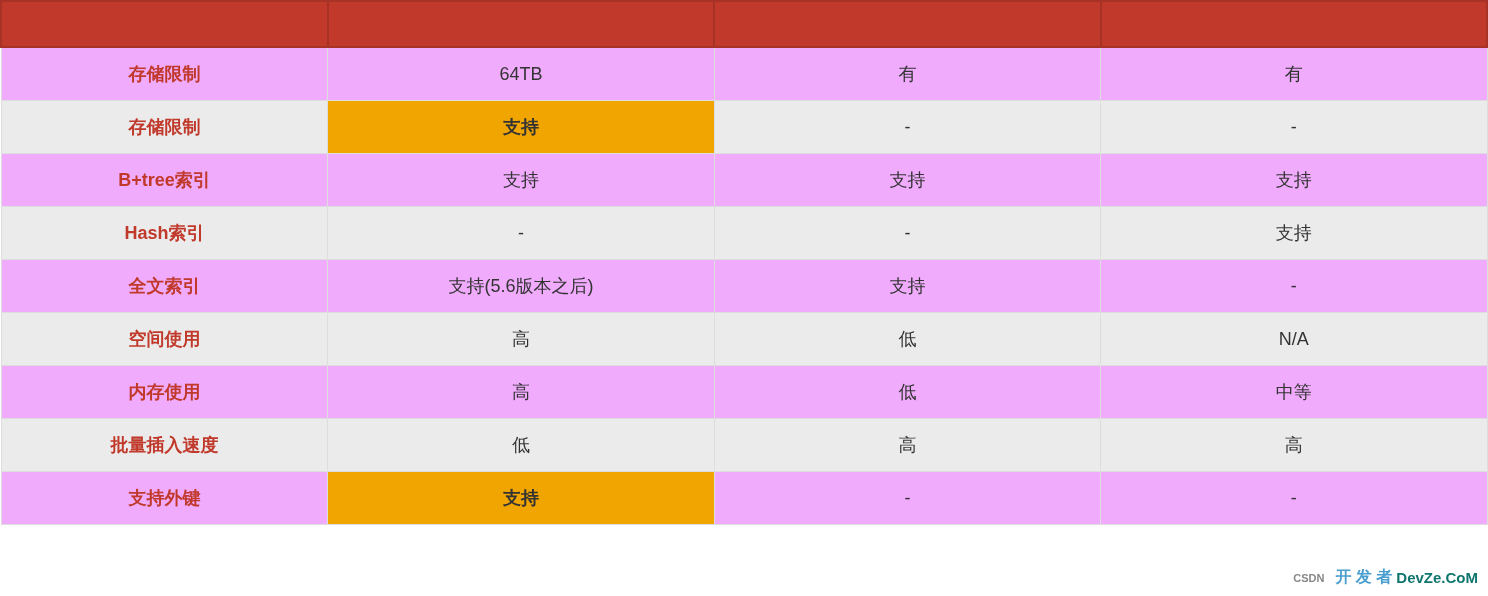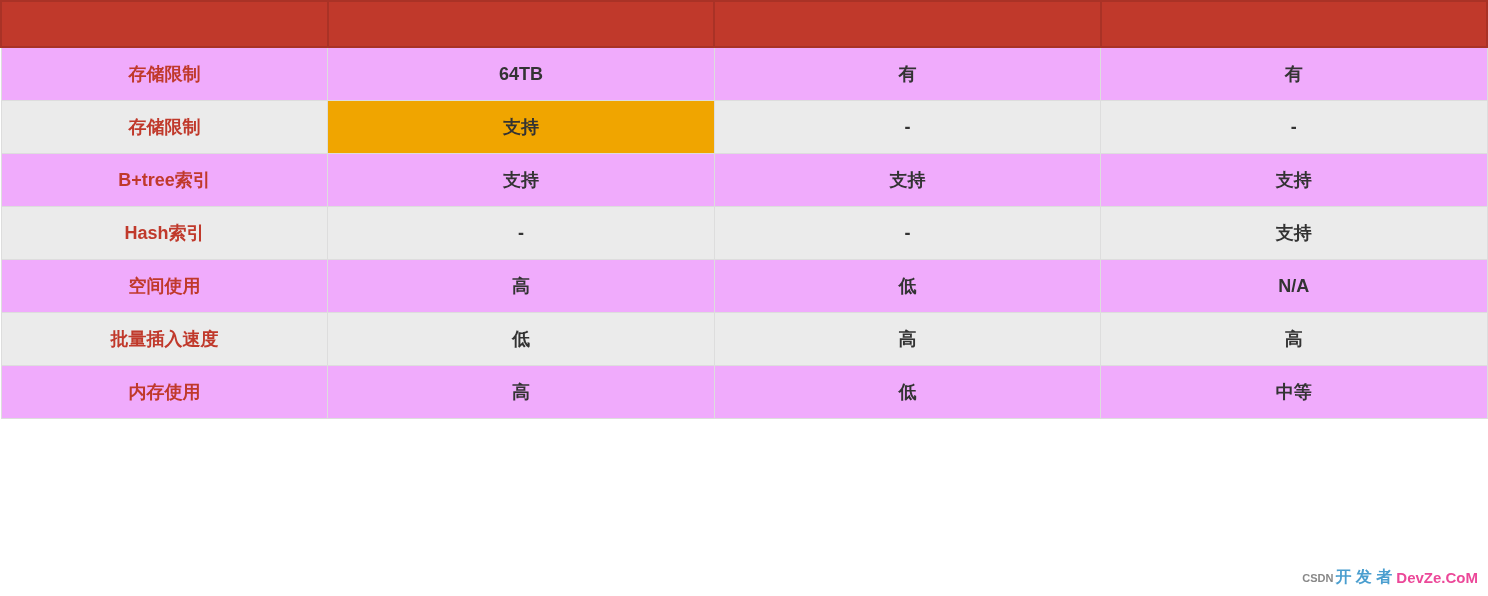--- a/index.html
+++ b/index.html
@@ -53,21 +53,20 @@
     tbody tr:nth-child(even) {
       background-color: #ebebeb;
     }
 
     tbody tr td {
       text-align: center;
       padding: 14px 10px;
       font-size: 18px;
       color: #333;
       border: 1px solid #ddd;
-      font-weight: bold;
     }
 
     tbody tr td:first-child {
       color: #c0392b;
       font-weight: bold;
       font-size: 18px;
     }
 
     td.gold {
       background-color: #f0a500;
@@ -86,29 +85,29 @@
       font-weight: bold;
     }
 
     .watermark-cn {
       color: #4a9ecf;
       font-size: 16px;
       margin-right: 4px;
     }
 
     .watermark-en {
-      color: #ec4899;
+      color: #0f766e;
       font-size: 15px;
       font-weight: bold;
     }
 
     .csdn-label {
       color: #888;
       font-size: 11px;
-      margin-right: 2px;
+      margin-right: 11px;
     }
   </style>
 </head>
 <body>
 
 <div class="table-container">
   <table>
     <thead>
       <tr>
         <th></th>
@@ -136,36 +135,48 @@
           <td>支持</td>
           <td>支持</td>
         </tr>
         <tr>
           <td>Hash索引</td>
           <td>-</td>
           <td>-</td>
           <td>支持</td>
         </tr>
         <tr>
+          <td>全文索引</td>
+          <td>支持(5.6版本之后)</td>
+          <td>支持</td>
+          <td>-</td>
+        </tr>
+        <tr>
           <td>空间使用</td>
           <td>高</td>
           <td>低</td>
           <td>N/A</td>
+        </tr>
+        <tr>
+          <td>内存使用</td>
+          <td>高</td>
+          <td>低</td>
+          <td>中等</td>
         </tr>
         <tr>
           <td>批量插入速度</td>
           <td>低</td>
           <td>高</td>
           <td>高</td>
         </tr>
         <tr>
-          <td>内存使用</td>
-          <td>高</td>
-          <td>低</td>
-          <td>中等</td>
+          <td>支持外键</td>
+          <td class="gold">支持</td>
+          <td>-</td>
+          <td>-</td>
         </tr>
       </tbody>
   </table>
 
   <div class="watermark">
     <span class="csdn-label">CSDN</span>
     <span class="watermark-cn">开 发 者</span>
     <span class="watermark-en">DevZe.CoM</span>
   </div>
 </div>

